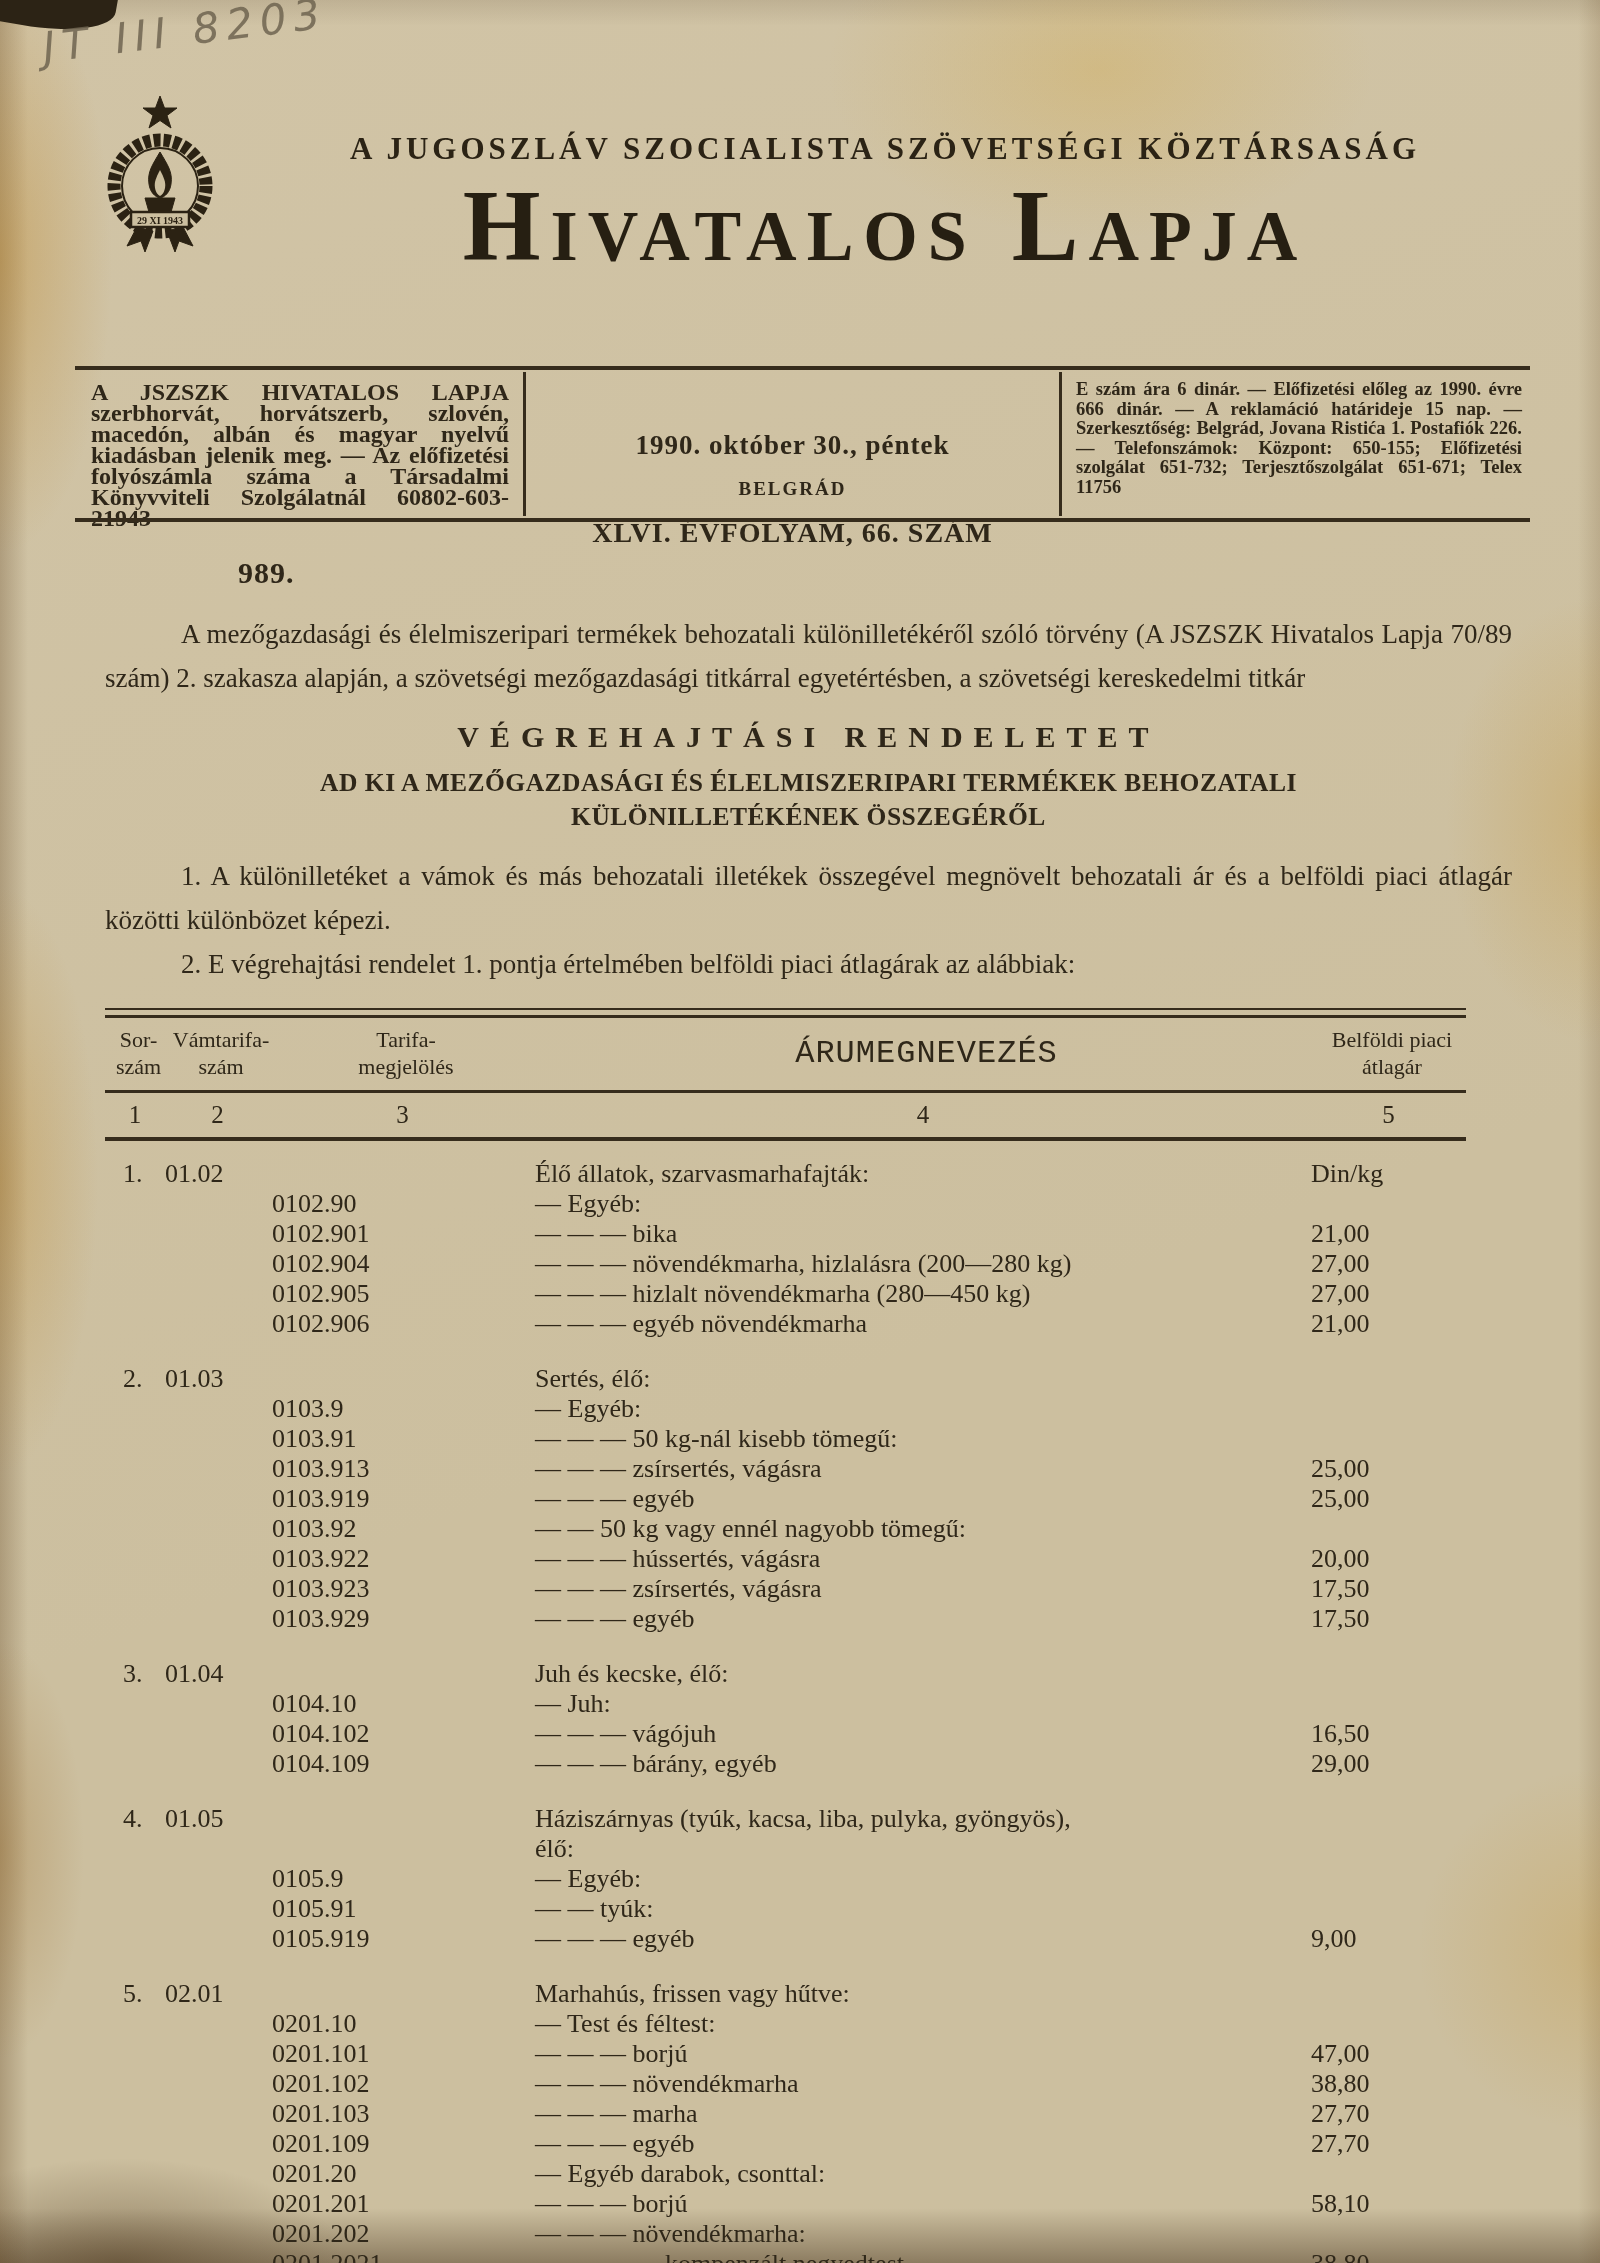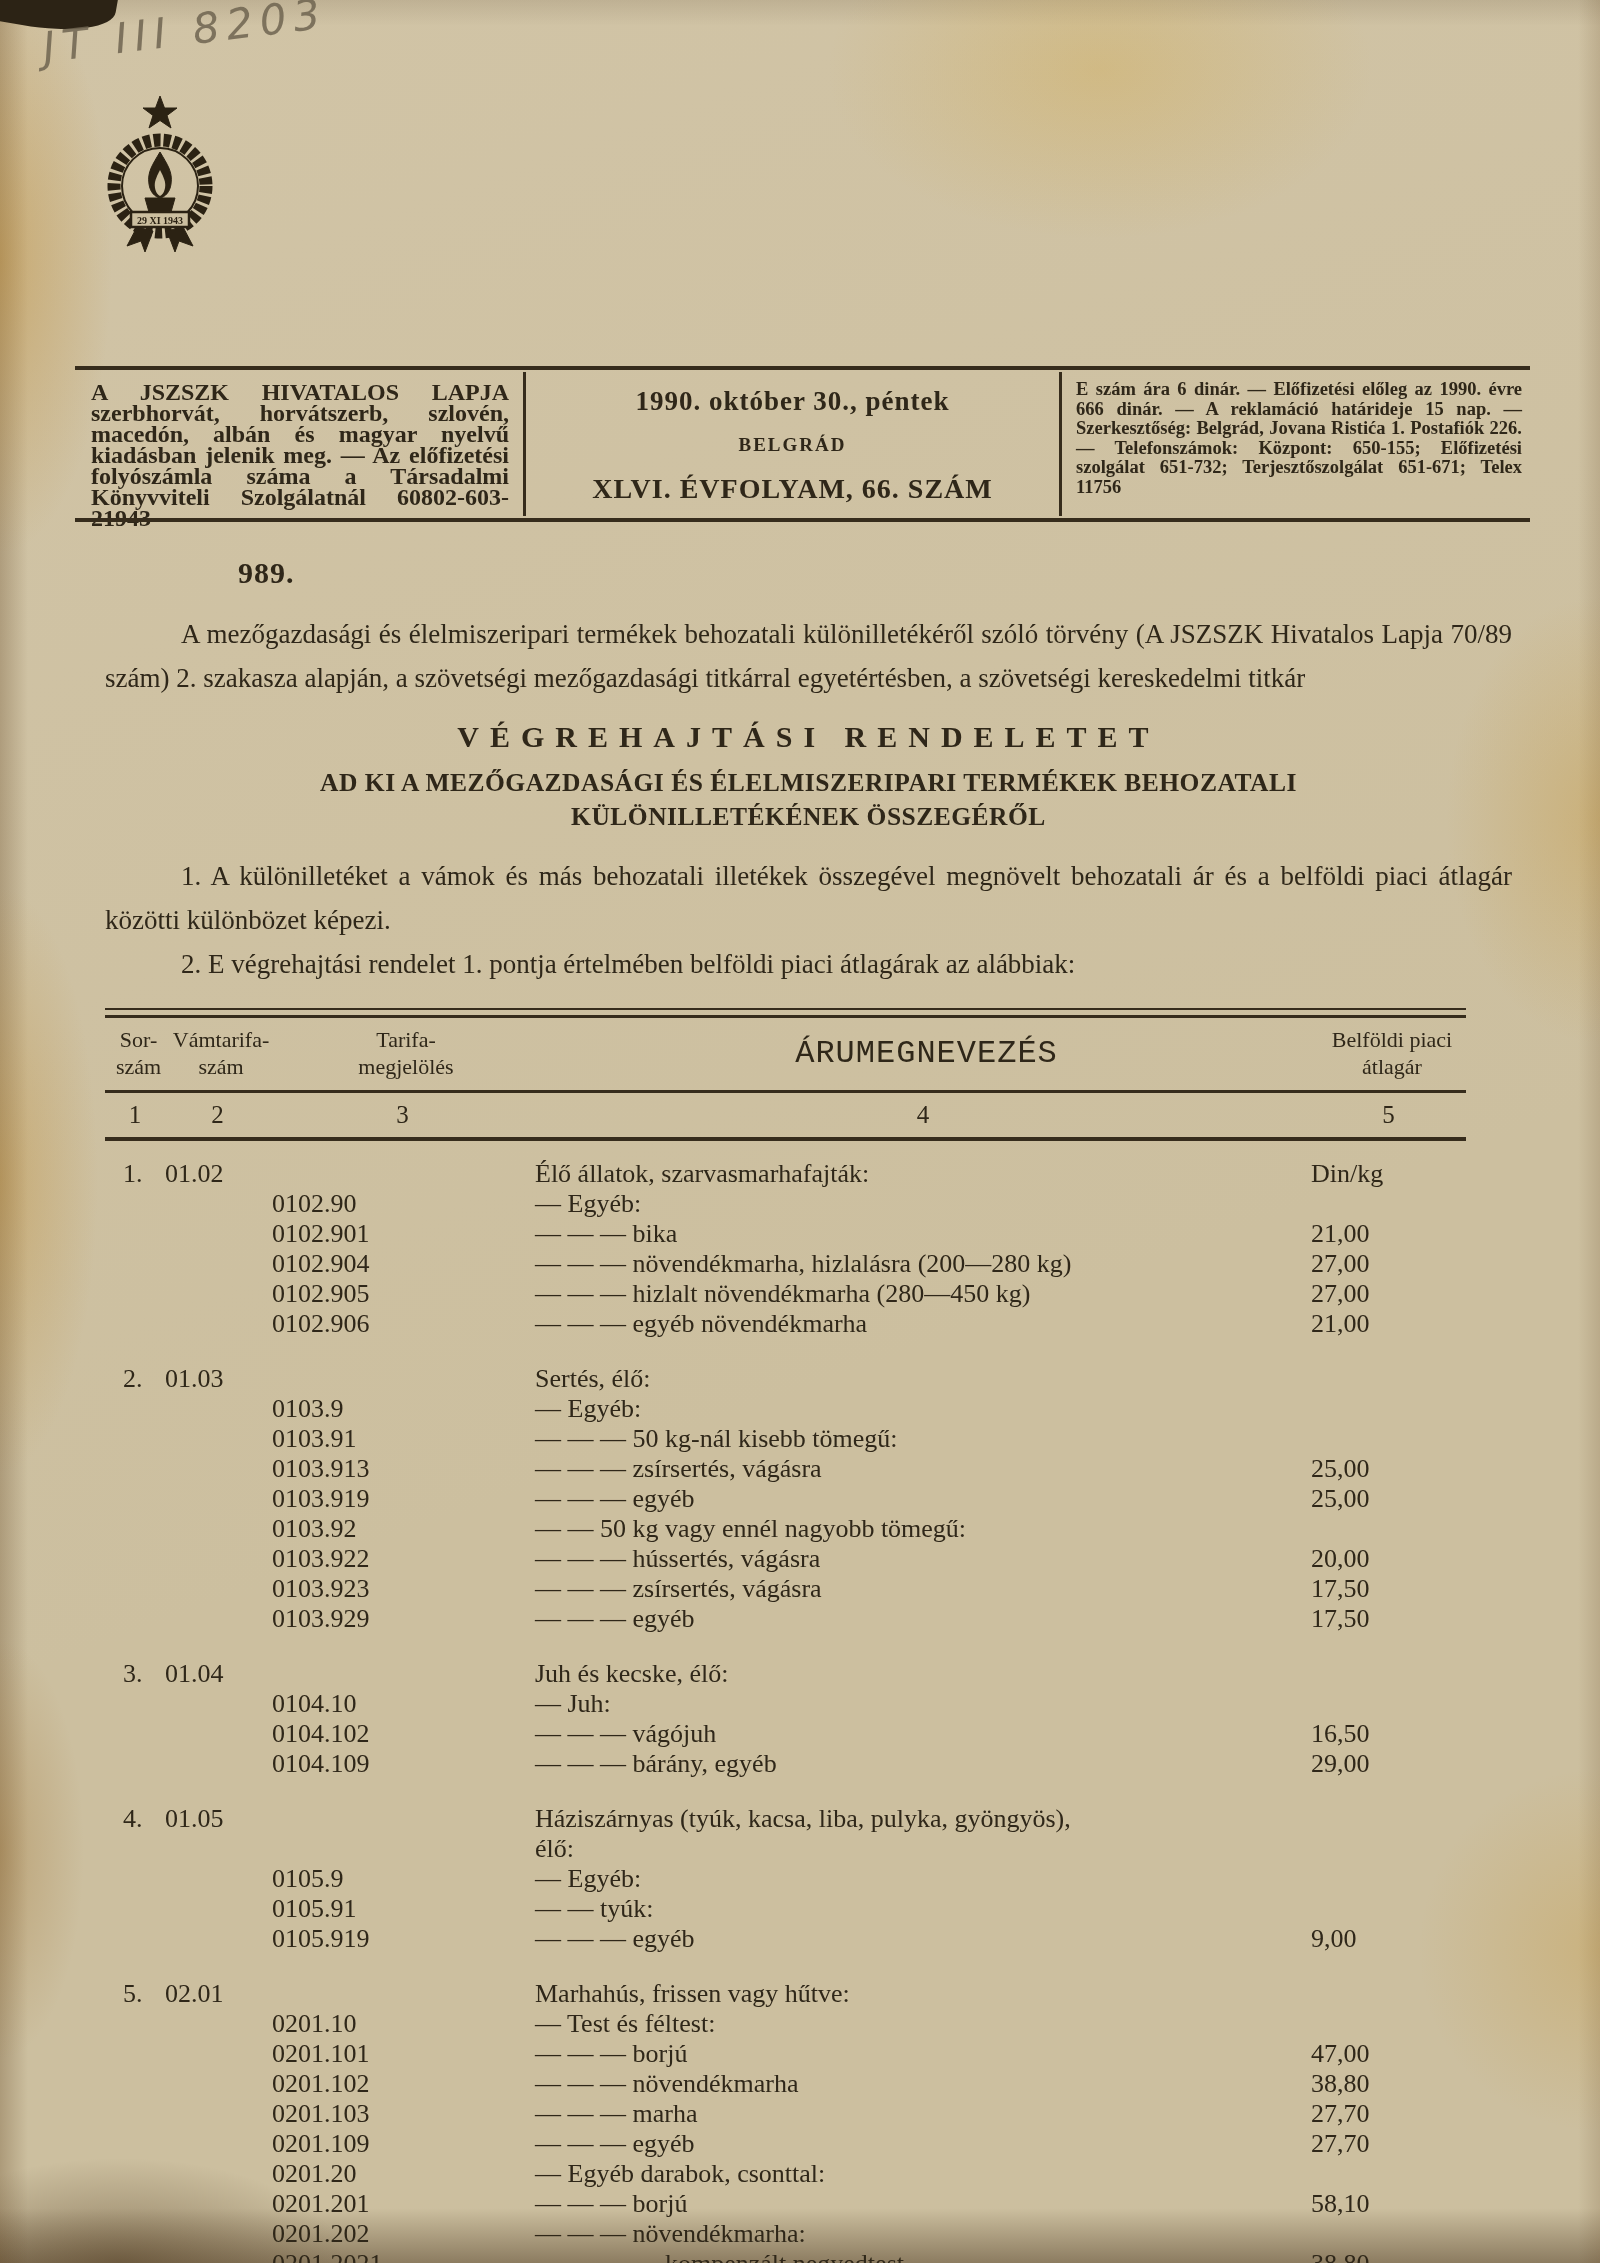--- a/index.html
+++ b/index.html
@@ -50,21 +50,21 @@
   .hrule.r1 { top:366px; }
   .hrule.r2 { top:518px; height:4px; }
   
   .infobar { position:absolute; left:75px; right:70px; top:372px; height:144px; display:flex; }
   .info-left {
     width:448px; box-sizing:border-box; padding:10px 14px 0 16px;
     font-weight:bold; font-size:24px; line-height:21px; text-align:justify;
   }
   .vdiv { width:3px; background:#362c1c; margin:0 0; }
   .info-center { flex:1; text-align:center; font-weight:bold; padding-top:14px; }
-  .info-center .i-date   { font-size:27px; letter-spacing:1px; }
+  .info-center .i-date   { font-size:27px; letter-spacing:1px;margin-top:44px; }
   .info-center .i-city   { font-size:19px; margin-top:17px; letter-spacing:2px; }
   .info-center .i-volume { font-size:28px; margin-top:17px; letter-spacing:1px; }
   .info-right {
     width:468px; box-sizing:border-box; padding:8px 8px 0 14px;
     font-weight:bold; font-size:18.5px; line-height:19.5px; text-align:justify;
   }
   
   .article-number { position:absolute; left:238px; top:556px; font-size:30px; font-weight:bold; letter-spacing:1px; }
   .article { position:absolute; left:105px; width:1407px; top:600px; }
   .para {
@@ -129,20 +129,24 @@
 
           <path d="M48 104 L78 104 L74 118 L52 118 Z" stroke-width="1"></path>
 
           <rect x="34" y="118" width="58" height="15" fill="#ccbf9f" stroke-width="2.5"></rect>
           <text x="63" y="130" text-anchor="middle" font-size="10" font-weight="bold" fill="#2b2213" stroke="none" font-family="'Liberation Serif',serif">29 XI 1943</text>
 
           <path d="M40 133 L30 152 L44 147 L48 158 L56 137 Z" stroke-width="1"></path>
           <path d="M86 133 L96 152 L82 147 L78 158 L70 137 Z" stroke-width="1"></path>
         </g>
       </svg>
+    </div>
+    <div class="masthead-text">
+      <div class="masthead-top">A JUGOSZLÁV SZOCIALISTA SZÖVETSÉGI KÖZTÁRSASÁG</div>
+      <div class="masthead-title">Hivatalos Lapja</div>
     </div>
   </header>
 
   <div class="hrule r1"></div>
 
   <section class="infobar">
     <div class="info-left">A JSZSZK HIVATALOS LAPJA szerbhorvát, horvátszerb, szlovén, macedón, albán és magyar nyelvű kiadásban jelenik meg. — Az előfizetési folyószámla száma a Társadalmi Könyvviteli Szolgálatnál 60802-603-21943</div>
     <div class="vdiv"></div>
     <div class="info-center">
       <div class="i-date">1990. október 30., péntek</div>

